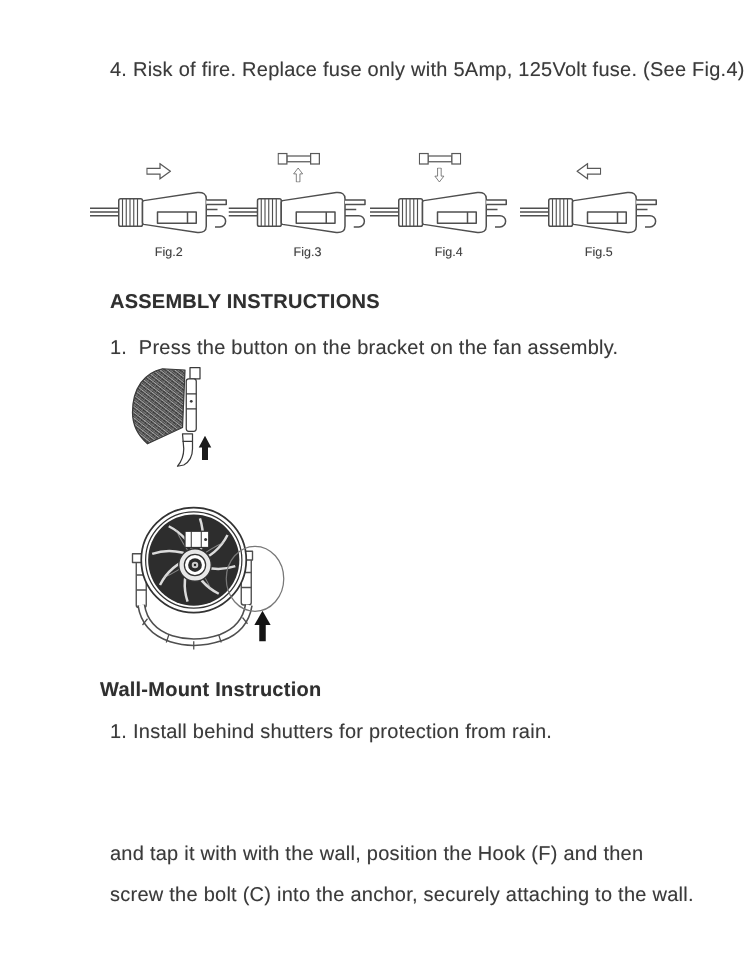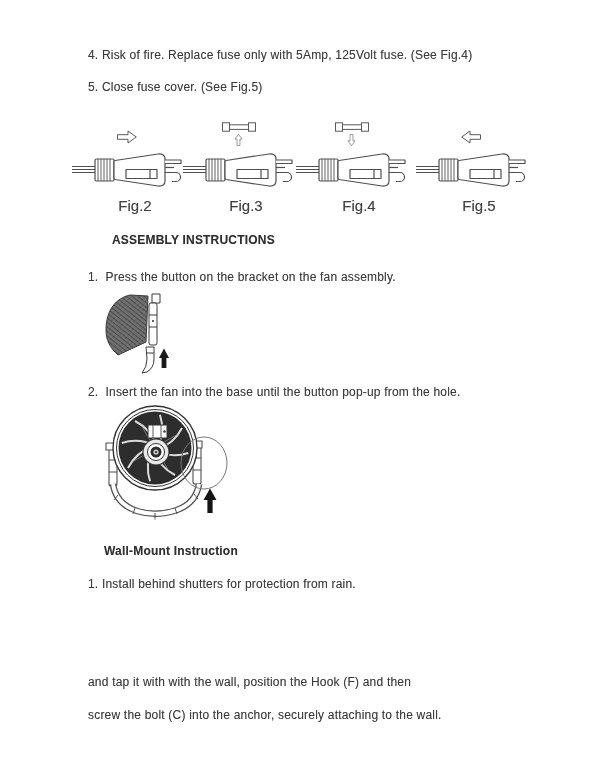--- a/index.html
+++ b/index.html
@@ -1,24 +1,24 @@
 <!DOCTYPE html>
 <html><head>
 <meta charset="utf-8">
 <style>
   html,body{margin:0;padding:0;background:#ffffff;}
   .page{position:relative;width:600px;height:776px;background:#ffffff;
         font-family:"Liberation Sans",sans-serif;overflow:hidden;}
-  .txt{position:absolute;font-size:12px;color:#3a3a3a;white-space:nowrap;
+  .txt{position:absolute;font-size:16px;color:#3a3a3a;white-space:nowrap;
        letter-spacing:.2px;text-shadow:0 0 .6px rgba(70,70,70,.40);}
-  .hd{font-weight:bold;color:#2f2f2f;margin-left:24px;}
+  .hd{font-weight:bold;color:#2f2f2f;}
   .fig{position:absolute;width:112px;}
   .fig svg{display:block;}
   .fig-label{width:112px;box-sizing:border-box;padding-left:16px;text-align:center;
-             font-size:15px;color:#3f3f3f;margin-top:1px;
+             font-size:10px;color:#3f3f3f;margin-top:1px;
              text-shadow:0 0 .6px rgba(70,70,70,.40);}
   .illus{position:absolute;}
 </style>
 </head>
 <body>
 
 <div class="page">
 
   <svg width="0" height="0" style="position:absolute" aria-hidden="true">
     <defs>
@@ -56,21 +56,20 @@
       <symbol id="sym-arrow-u" viewBox="0 0 14 20">
         <polygon points="7,0.7 13,8.5 9.4,8.5 9.4,19.3 4.6,19.3 4.6,8.5 1,8.5" fill="#fff" stroke="#5a5a5a" stroke-width="1"></polygon>
       </symbol>
       <symbol id="sym-arrow-d" viewBox="0 0 14 20">
         <polygon points="7,19.3 13,11.5 9.4,11.5 9.4,0.7 4.6,0.7 4.6,11.5 1,11.5" fill="#fff" stroke="#5a5a5a" stroke-width="1"></polygon>
       </symbol>
     </defs>
   </svg>
 
   <div class="txt" style="left:88px;top:48px">4. Risk of fire. Replace fuse only with 5Amp, 125Volt fuse. (See Fig.4)</div>
-  <div class="txt" style="left:88px;top:80px">5. Close fuse cover. (See Fig.5)</div>
 
   <div class="fig" style="left:71px;top:118px">
     <svg width="112" height="78" viewBox="0 0 112 78">
       <use href="#sym-arrow-r" xlink:href="#sym-arrow-r" x="46" y="12" width="20" height="14"></use>
       <use href="#sym-plug" xlink:href="#sym-plug" x="0" y="28" width="112" height="48"></use>
     </svg>
     <div class="fig-label">Fig.2</div>
   </div>
 
   <div class="fig" style="left:182px;top:118px">
@@ -111,21 +110,20 @@
       <circle cx="53" cy="31" r="1.1" fill="#3a3a3a" stroke="none"></circle>
       <path d="M46,57 h8 v12 q0,9 -7,13 l-5,1 q5,-6 5,-14 z" fill="#fff"></path>
       <path d="M46,63 h8"></path>
     </g>
     <g fill="#1b1b1b">
       <polygon points="59,68 64,58.5 69,68"></polygon>
       <rect x="61.6" y="67.5" width="4.8" height="10.5"></rect>
     </g>
   </svg>
 
-  <div class="txt" style="left:88px;top:385px">2.&nbsp; Insert the fan into the base until the button pop-up from the hole.</div>
 
   <svg class="illus" style="left:92px;top:404px" width="168" height="126" viewBox="0 0 168 126">
     <g stroke="#4f4f4f" stroke-width="1.1" fill="none" stroke-linejoin="round">
 
       <rect x="17" y="44" width="8" height="38" rx="2" fill="#fff"></rect>
       <path d="M17,56 h8 M17,68 h8"></path>
       <rect x="14" y="39" width="12" height="7" fill="#fff"></rect>
       <rect x="101" y="42" width="8" height="38" rx="2" fill="#fff"></rect>
       <path d="M101,54 h8 M101,66 h8"></path>
       <rect x="98" y="37" width="12" height="7" fill="#fff"></rect>

